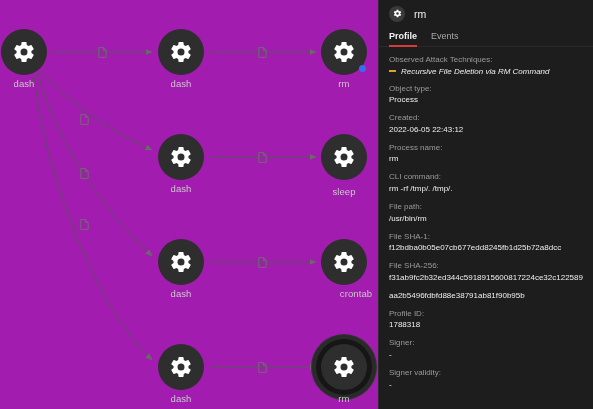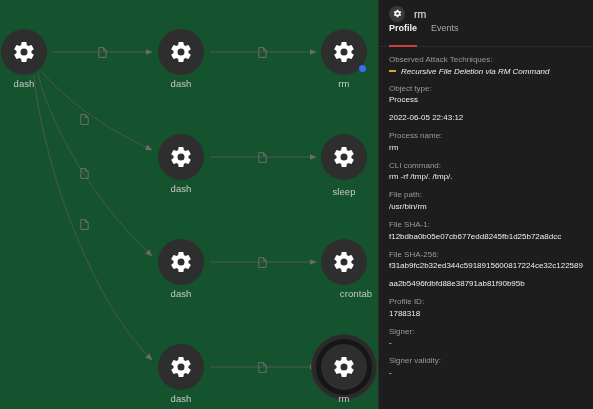--- a/index.html
+++ b/index.html
@@ -21,21 +21,21 @@
     height: 409px;
     display: flex;
     background: #111111;
   }
 
   
   #graph-canvas {
     position: relative;
     width: 378px;
     height: 409px;
-    background: #14532d;
+    background: #a21caf;
     overflow: hidden;
     flex: 0 0 378px;
   }
   #graph-svg {
     position: absolute;
     left: 0; top: 0;
     width: 378px;
     height: 409px;
   }
   .graph-node {
@@ -128,21 +128,21 @@
     display: flex;
     align-items: flex-end;
     height: 20px;
     padding: 0 10px;
     box-sizing: border-box;
     border-bottom: 1px solid #2a2a2a;
   }
   .panel-tab {
     font-size: 9px;
     color: #a8a8a8;
-    padding: 0 0 12px 0;
+    padding: 0 0 4px 0;
     margin-right: 14px;
     cursor: pointer;
     border-bottom: 2px solid transparent;
     position: relative;
     top: 1px;
   }
   .panel-tab.active {
     color: #f2f2f2;
     font-weight: bold;
     border-bottom: 2px solid #d23c3c;
@@ -346,20 +346,21 @@
               <span class="oat-text">Recursive File Deletion via RM Command</span>
             </div>
           </div>
       </div>
       <div id="fields-list">
           <div class="field">
             <div class="field-label">Object type:</div>
             <div class="field-value">Process</div>
           </div>
           <div class="field">
+            <div class="field-label">Created:</div>
             <div class="field-value">2022-06-05 22:43:12</div>
           </div>
           <div class="field">
             <div class="field-label">Process name:</div>
             <div class="field-value">rm</div>
           </div>
           <div class="field">
             <div class="field-label">CLI command:</div>
             <div class="field-value">rm -rf /tmp/. /tmp/.</div>
           </div>

